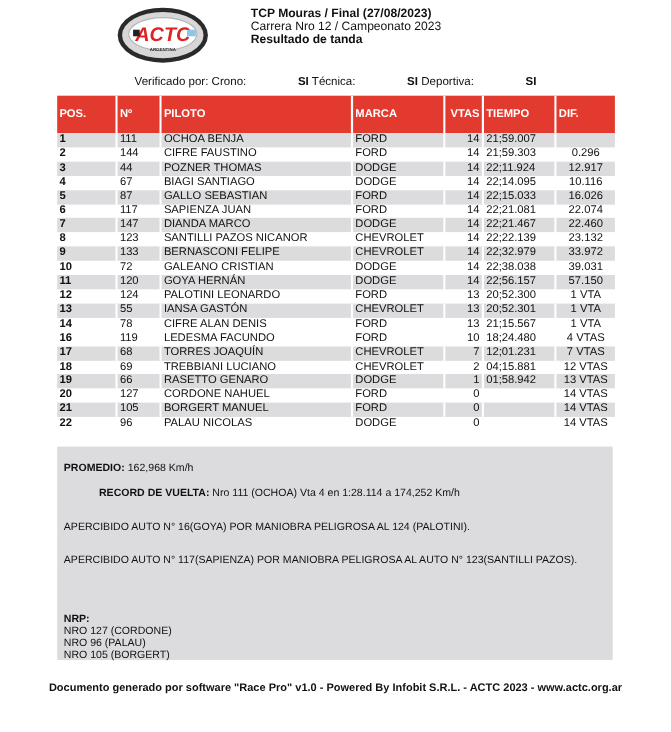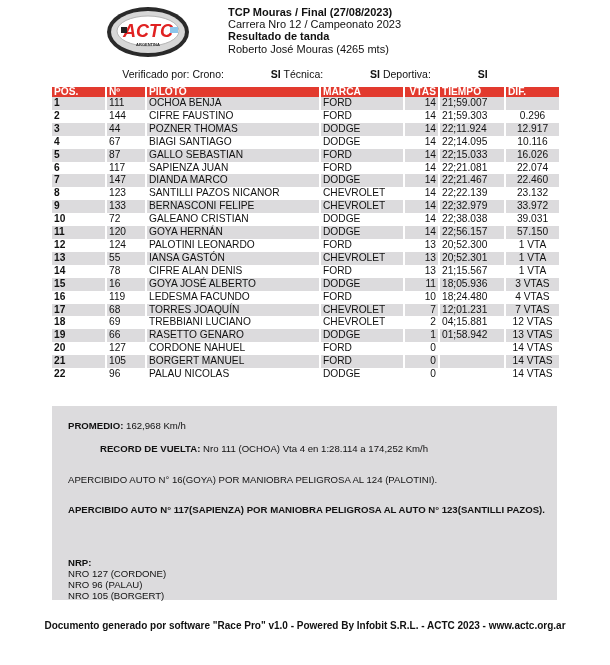--- a/index.html
+++ b/index.html
@@ -4,31 +4,31 @@
 <style>
   html, body { margin:0; padding:0; background:#ffffff; }
   body { width:610px; height:665px; position:relative; overflow:hidden;
          font-family:"Liberation Sans", sans-serif; color:#111; }
   .logo { position:absolute; left:106px; top:6px; width:84px; height:52px; }
   .head { position:absolute; left:228px; top:6px; font-size:11px; line-height:12.2px; }
   .head .b { font-weight:bold; }
   .verif { position:absolute; left:0; width:610px; top:68px; text-align:center; font-size:10.5px; }
   .verif b { font-weight:bold;padding-left:44px; }
   table.res { position:absolute; left:52px; top:87px; border-collapse:separate; border-spacing:0; font-size:10.2px; }
-  table.res th { background:#e23a2e; color:#fff; font-weight:bold; text-align:left; height:10px; line-height:10px; padding:0 2px; border-right:2px solid #fff; }
+  table.res th { background:#e23a2e; color:#fff; font-weight:bold; text-align:left; height:10px; line-height:10px; padding:12px 2px; border-right:2px solid #fff; }
   table.res th:last-child { border-right:none; }
   table.res td { height:12.9px; line-height:12.9px; padding:0 2px; border-right:2px solid #fff; white-space:nowrap; }
   table.res td:last-child { border-right:none; }
   table.res tr.odd td { background:#dcdbdd; }
   table.res td.pos { font-weight:bold; }
   .c-pos { width:49px; } .c-num { width:34px; } .c-pil { width:168px; }
   .c-mar { width:78px; } .c-vta { width:29px; text-align:right !important; }
   .c-tie { width:60px; } .c-dif { width:49px; text-align:center; }
   .box { position:absolute; left:52px; top:406px; width:505px; height:194px; background:#dcdbdd; font-size:9.6px; }
-  .box p { margin:0; position:absolute; left:16px; white-space:nowrap; }
+  .box p { margin:0; position:absolute; left:6px; white-space:nowrap; }
   .box b { font-weight:bold; }
   .footer { position:absolute; left:0; width:610px; top:620px; text-align:center; font-size:10px; font-weight:bold; }
 </style>
 </head>
 <body>
 
 <div class="logo">
   <svg width="84" height="52" viewBox="0 0 84 52">
     <ellipse cx="42" cy="26" rx="41" ry="25" fill="#2a2a2a"></ellipse>
     <ellipse cx="42" cy="26" rx="37" ry="21" fill="#d7d7d7"></ellipse>
@@ -37,21 +37,20 @@
     <rect x="15" y="21" width="6" height="6" fill="#222"></rect>
     <rect x="64" y="21" width="8" height="6" fill="#8ec5ea"></rect>
     <text x="42" y="40" text-anchor="middle" font-family="Liberation Sans, sans-serif" font-weight="bold" font-size="4" fill="#222">ARGENTINA</text>
   </svg>
 </div>
 
 <div class="head">
   <div class="b">TCP Mouras / Final (27/08/2023)</div>
   <div>Carrera Nro 12 / Campeonato 2023</div>
   <div class="b">Resultado de tanda</div>
-  <div>Roberto José Mouras (4265 mts)</div>
 </div>
 
 <div class="verif">
   <span>Verificado por: Crono:</span>
   <b>SI</b>
   <span>Técnica:</span>
   <b>SI</b>
   <span>Deportiva:</span>
   <b>SI</b>
 </div>
@@ -188,29 +187,20 @@
       </tr>
       <tr class="even">
         <td class="c-pos pos">14</td>
         <td class="c-num">78</td>
         <td class="c-pil">CIFRE ALAN DENIS</td>
         <td class="c-mar">FORD</td>
         <td class="c-vta">13</td>
         <td class="c-tie">21;15.567</td>
         <td class="c-dif">1 VTA</td>
       </tr>
-      <tr class="odd">
-        <td class="c-pos pos">15</td>
-        <td class="c-num">16</td>
-        <td class="c-pil">GOYA JOSÉ ALBERTO</td>
-        <td class="c-mar">DODGE</td>
-        <td class="c-vta">11</td>
-        <td class="c-tie">18;05.936</td>
-        <td class="c-dif">3 VTAS</td>
-      </tr>
       <tr class="even">
         <td class="c-pos pos">16</td>
         <td class="c-num">119</td>
         <td class="c-pil">LEDESMA FACUNDO</td>
         <td class="c-mar">FORD</td>
         <td class="c-vta">10</td>
         <td class="c-tie">18;24.480</td>
         <td class="c-dif">4 VTAS</td>
       </tr>
       <tr class="odd">
@@ -267,20 +257,20 @@
         <td class="c-tie"></td>
         <td class="c-dif">14 VTAS</td>
       </tr>
     </tbody>
 </table>
 
 <div class="box">
   <p style="top:14px;"><b>PROMEDIO:</b> <span>162,968 Km/h</span></p>
   <p style="top:37px;padding-left:32px;"><b>RECORD DE VUELTA:</b> <span>Nro 111 (OCHOA) Vta 4 en 1:28.114 a 174,252 Km/h</span></p>
   <p style="top:68px;">APERCIBIDO  AUTO N° 16(GOYA) POR MANIOBRA PELIGROSA AL 124 (PALOTINI).</p>
-  <p style="top:98px;font-weight:bold;">APERCIBIDO AUTO N° 117(SAPIENZA)  POR MANIOBRA PELIGROSA AL  AUTO N° 123(SANTILLI PAZOS).</p>
+  <p style="top:98px;">APERCIBIDO AUTO N° 117(SAPIENZA)  POR MANIOBRA PELIGROSA AL  AUTO N° 123(SANTILLI PAZOS).</p>
   <p style="top:151px;font-weight:bold;">NRP:</p>
   <p style="top:162px;">NRO 127 (CORDONE)</p>
   <p style="top:173px;">NRO 96 (PALAU)</p>
   <p style="top:184px;">NRO 105 (BORGERT)</p>
 </div>
 
 <div class="footer">Documento generado por software "Race Pro" v1.0 - Powered By Infobit S.R.L. - ACTC 2023 - www.actc.org.ar</div>
 
 </body></html>

